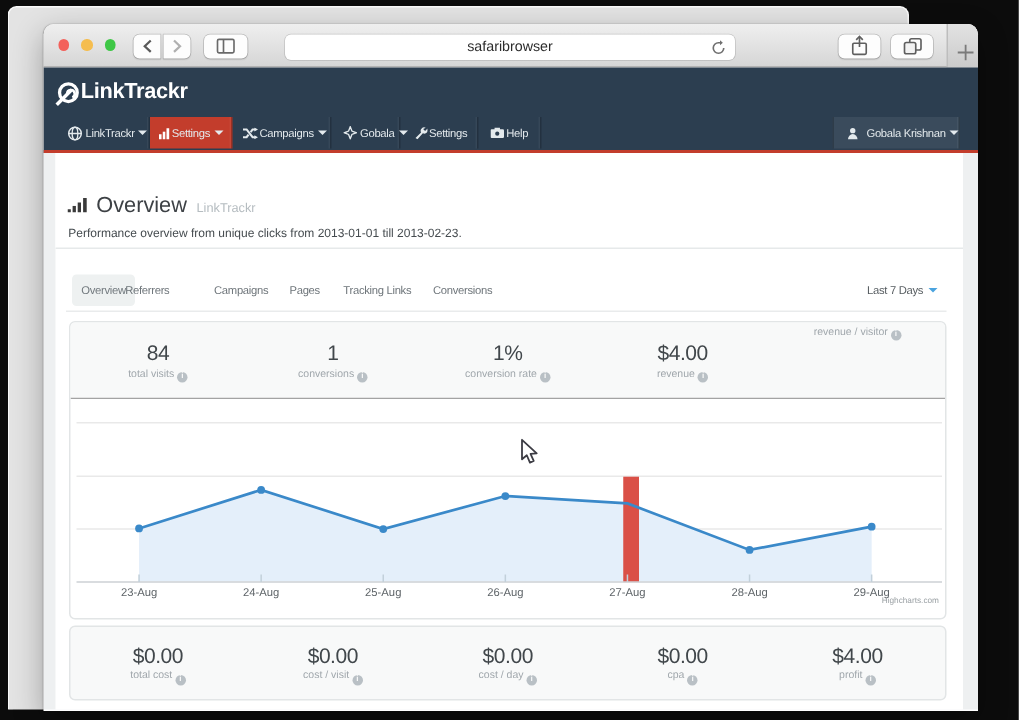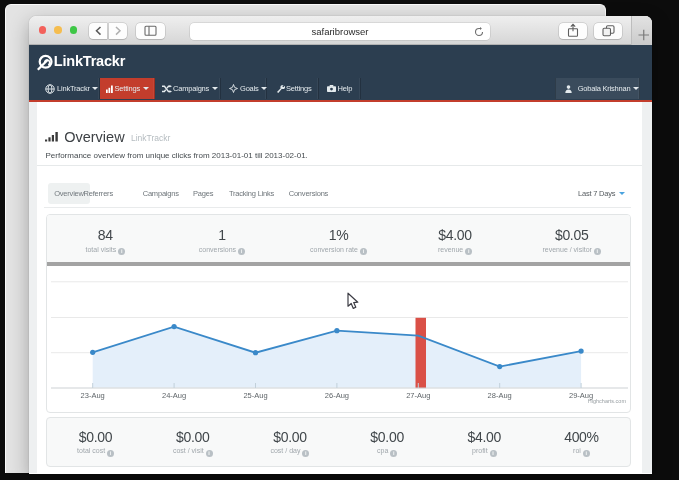--- a/index.html
+++ b/index.html
@@ -33,21 +33,21 @@
 #ovdesc { position:absolute; left:9px; top:49px; font-size:8px; color:#454b4f; }
 
 #tabs { position:absolute; left:0; top:64px; width:605.5px; height:42px; }
 .tab { position:absolute; top:23.8px; font-size:7.5px; letter-spacing:-0.2px; color:#6e757a; }
 #tabactive { position:absolute; left:11.3px; top:17.5px; width:42.4px; height:21px; background:#eef1f1; border-radius:3px; text-align:center; line-height:21px; font-size:7.5px; letter-spacing:-0.2px; color:#72797e; }
 #last7 { position:absolute; left:541.5px; top:23.8px; font-size:7.5px; letter-spacing:-0.2px; color:#565c60; }
 .bluecaret { display:inline-block; width:0; height:0; border-left:3px solid transparent; border-right:3px solid transparent; border-top:3.5px solid #4aa3df; vertical-align:middle; margin-left:4px; margin-top:-2px; }
 #tabline { position:absolute; left:7.5px; top:41.5px; width:587px; height:1px; background:#e9ebec; }
 
 #panel { position:absolute; left:9.5px; top:112.9px; width:585px; height:198.6px; background:#fff; border:1px solid #e2e5e6; border-radius:4px; }
-#phead { position:absolute; left:0; top:0; width:583px; height:51.1px; background:#f8f9f9; border-bottom:4px solid #a3a3a3; border-radius:3px 3px 0 0; }
+#phead { position:absolute; left:0; top:0; width:583px; height:51.1px; background:#f8f9f9; border-bottom:1px solid #a3a3a3; border-radius:3px 3px 0 0; }
 #pfoot { position:absolute; left:9.5px; top:315.5px; width:585px; height:50px; background:#f8f9f9; border:1px solid #e2e5e6; border-radius:4px; }
 .statrow { position:absolute; left:0; top:0; width:100%; height:100%; display:flex; }
 .stat { flex:1 1 0; text-align:center; }
 .num { font-size:14px; color:#41474b; letter-spacing:-0.3px; }
 .lbl { font-size:7px; color:#a0a7ac; }
 #phead .num { margin-top:12px; }
 #phead .lbl { margin-top:2.5px; }
 #pfoot .num { margin-top:10.5px;text-align:center; }
 #pfoot .lbl { margin-top:2.5px; }
 .info { display:inline-block; width:7px; height:7px; border-radius:50%; background:#b9c0c5; color:#f8f9f9; font-size:5.5px; line-height:7px; text-align:center; font-weight:bold; vertical-align:-1.5px; }
@@ -124,21 +124,21 @@
       <svg style="position:absolute;left:7.5px;top:7px;" width="10" height="8" viewBox="0 0 10 8">
             <path d="M0 1.3 h2.4 l4 5.2 h1.6 M0 6.5 h2.4 l1.3-1.7 M5.1 3.1 l1.3-1.8 h1.6" stroke="#e4eaed" stroke-width="1.4" fill="none"></path>
             <path d="M7.6 0 l2.4 1.3 l-2.4 1.3z M7.6 5.2 l2.4 1.3 l-2.4 1.3z" fill="#e4eaed"></path>
           </svg>
       <span style="margin-left:18.5px;">Campaigns</span><span class="caret"></span>
     </div>
     <div class="nitem" style="left:191.5px;width:46.5px;">
       <svg style="position:absolute;left:8px;top:6.5px;" width="9" height="9" viewBox="0 0 9 9">
             <path d="M4.5 0.5 L5.6 3.4 L8.5 4.5 L5.6 5.6 L4.5 8.5 L3.4 5.6 L0.5 4.5 L3.4 3.4 Z" fill="none" stroke="#e4eaed" stroke-width="0.9"></path>
           </svg>
-      <span style="margin-left:19.5px;">Goals</span><span class="caret"></span>
+      <span style="margin-left:19.5px;">Gobala</span><span class="caret"></span>
     </div>
     <div class="nitem" style="left:238px;width:51.5px;">
       <svg style="position:absolute;left:8.5px;top:6.5px;" width="9" height="9" viewBox="0 0 9 9">
             <path d="M7.8 1.2 a2.3 2.3 0 0 0 -3.1 3.1 l-3.7 3.7 l1.3 0.9 l3.6-4.1 a2.3 2.3 0 0 0 3.1-3.1 l-1.6 1.6 l-1.3-1.3 z" fill="#e4eaed"></path>
           </svg>
       <span style="margin-left:19px;text-align:right;">Settings</span>
     </div>
     <div class="nitem" style="left:289.5px;width:42.5px;">
       <svg style="position:absolute;left:8.5px;top:7.5px;" width="9" height="7" viewBox="0 0 9 7">
             <rect x="0" y="1.2" width="9" height="5.8" rx="0.8" fill="#e4eaed"></rect>
@@ -159,21 +159,21 @@
         <div id="content">
     <div id="pagehead">
       <svg style="position:absolute;left:8.5px;top:30.5px;" width="15" height="9.5" viewBox="0 0 15 9.5">
               <rect x="0" y="7.5" width="2.2" height="2" fill="#3a3a3a"></rect>
               <rect x="3.4" y="5.3" width="2.2" height="4.2" fill="#3a3a3a"></rect>
               <rect x="6.8" y="3" width="2.2" height="6.5" fill="#3a3a3a"></rect>
               <rect x="10.4" y="0" width="2.4" height="9.5" fill="#3a3a3a"></rect>
             </svg>
       <div id="ovtitle">Overview</div>
       <div id="ovsub">LinkTrackr</div>
-      <div id="ovdesc">Performance overview from unique clicks from 2013-01-01 till 2013-02-01.</div>
+      <div id="ovdesc">Performance overview from unique clicks from 2013-01-01 till 2013-02-23.</div>
     </div>
     <div id="tabs">
       <div id="tabactive">Overview</div>
       <div class="tab" style="left:47px;">Referrers</div>
       <div class="tab" style="left:106.2px;">Campaigns</div>
       <div class="tab" style="left:156.5px;">Pages</div>
       <div class="tab" style="left:192.4px;">Tracking Links</div>
       <div class="tab" style="left:252.2px;">Conversions</div>
       <div id="last7">Last 7 Days<span class="bluecaret"></span></div>
       <div id="tabline"></div>
@@ -191,21 +191,20 @@
                 </div>
           <div class="stat">
                   <div class="num">1%</div>
                   <div class="lbl">conversion rate <span class="info">i</span></div>
                 </div>
           <div class="stat">
                   <div class="num">$4.00</div>
                   <div class="lbl">revenue <span class="info">i</span></div>
                 </div>
           <div class="stat">
-                  <div class="num">$0.05</div>
                   <div class="lbl">revenue / visitor <span class="info">i</span></div>
                 </div>
         </div>
       </div>
       <div id="chart">
         <svg width="583" height="146" viewBox="0 0 583 146">
           <line x1="4" y1="14.8" x2="581" y2="14.8" stroke="#e9e9e9" stroke-width="1"></line>
           <line x1="4" y1="50.5" x2="581" y2="50.5" stroke="#e9e9e9" stroke-width="1"></line>
           <line x1="4" y1="85.7" x2="581" y2="85.7" stroke="#e9e9e9" stroke-width="1"></line>
           <path d="M45.7 85.3 L127.1 59.6 L208.5 85.7 L289.9 63.7 L371.3 68.6 L452.7 99.6 L534.1 84.1 L534.1 120.5 L45.7 120.5 Z" fill="#e4effa"></path>
@@ -253,24 +252,20 @@
                 <div class="lbl">cost / day <span class="info">i</span></div>
               </div>
         <div class="stat">
                 <div class="num">$0.00</div>
                 <div class="lbl">cpa <span class="info">i</span></div>
               </div>
         <div class="stat">
                 <div class="num">$4.00</div>
                 <div class="lbl">profit <span class="info">i</span></div>
               </div>
-        <div class="stat">
-                <div class="num">400%</div>
-                <div class="lbl">roi <span class="info">i</span></div>
-              </div>
       </div>
     </div>
   </div>
       </div>
 </div>
 </div>
 <svg id="cursor" width="13" height="19" viewBox="0 0 13 19">
   <path d="M2 1.2 L2 14.2 L5.2 11.5 L7.3 16.4 L9.8 15.3 L7.7 10.6 L11.8 10.2 Z" fill="#fff" stroke="#3c3c44" stroke-width="1.2" stroke-linejoin="round"></path>
 </svg>
 

